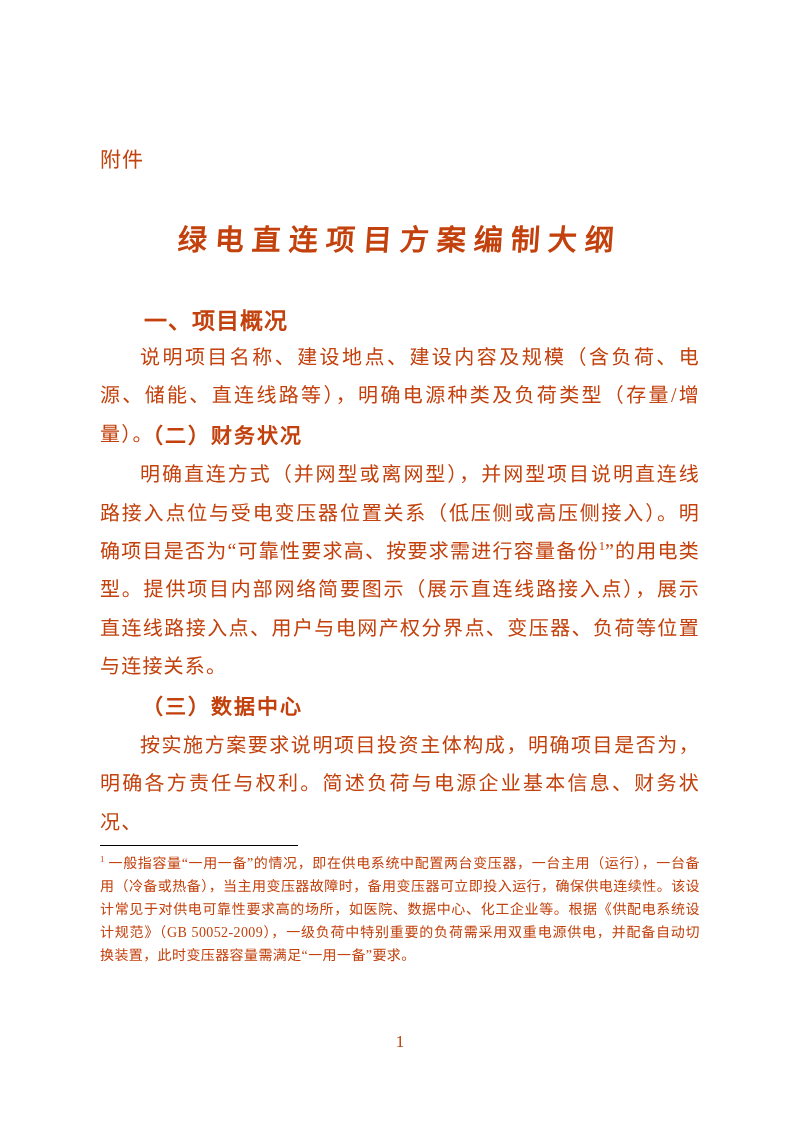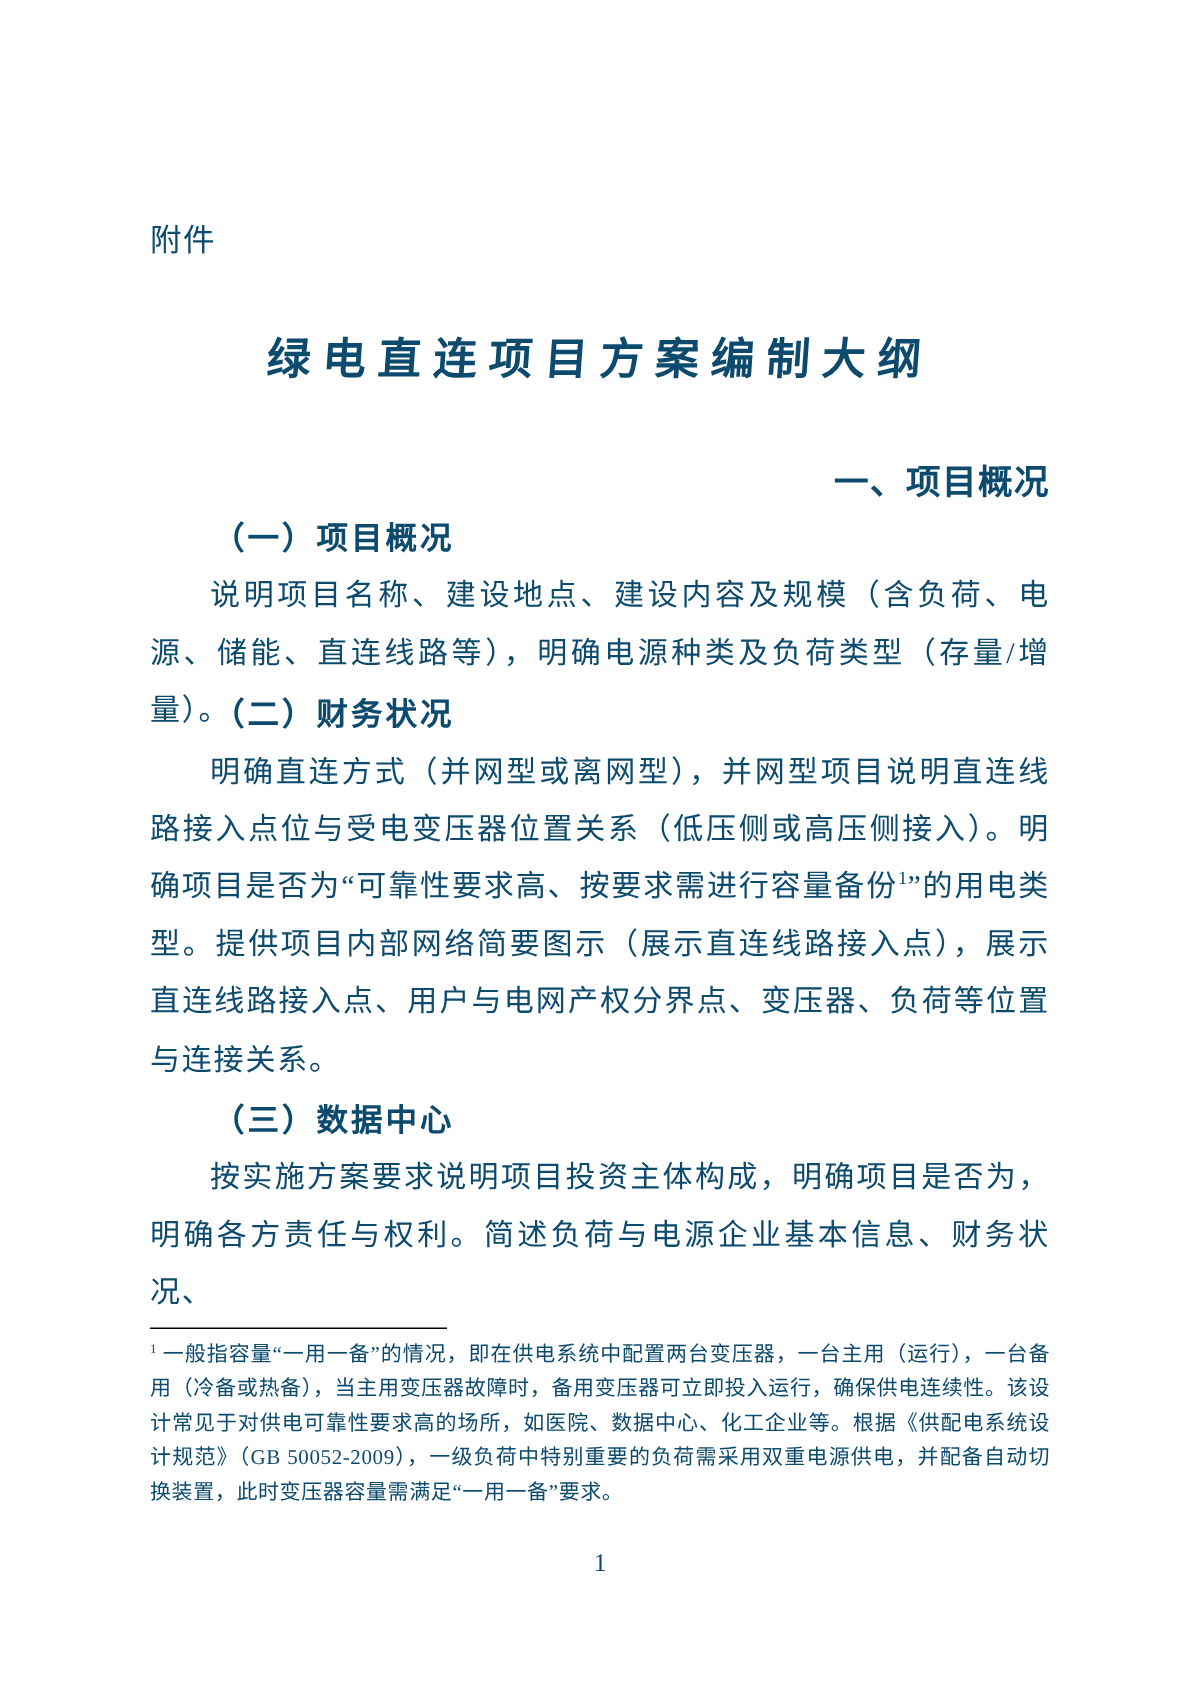--- a/index.html
+++ b/index.html
@@ -2,21 +2,21 @@
 <html lang="zh-CN"><head>
 <meta charset="utf-8">
 <style>
   html, body { margin: 0; padding: 0; background: #e9e9e9; }
   .page {
     position: relative;
     width: 800px;
     height: 1132px;
     margin: 0 auto;
     background: #ffffff;
-    color: #0c4a6e;
+    color: #c2410c;
     overflow: hidden;
     font-family: "Liberation Serif", "DejaVu Serif", serif;
   }
   .content {
     position: absolute;
     left: 100px;
     top: 0;
     width: 600px;
   }
   .attachment {
@@ -36,21 +36,20 @@
     white-space: nowrap;
   }
   .h1 {
     margin: 46px 0 0 0;
     padding-left: 44px;
     font-family: "Liberation Sans", "DejaVu Sans", sans-serif;
     font-weight: bold;
     font-size: 23px;
     line-height: 34px;
     letter-spacing: 1px;
-    text-align: right;
   }
   .h2 {
     margin: 2px 0 0 0;
     font-weight: bold;
     font-size: 21px;
     line-height: 38.4px;
     text-indent: 2em;
     letter-spacing: 2px;
   }
   .para {
@@ -100,21 +99,20 @@
 
 <div class="page">
   <div class="content">
 
     <p class="attachment">附件</p>
 
     <h1 class="doc-title">绿电直连项目方案编制大纲</h1>
 
     <h2 class="h1">一、项目概况</h2>
 
-    <h3 class="h2">（一）项目概况</h3>
 
     <p class="para lines-2">说明项目名称、建设地点、建设内容及规模（含负荷、电源、储能、直连线路等），明确电源种类及负荷类型（存量/增量）。</p>
 
     <h3 class="h2">（二）财务状况</h3>
 
     <p class="para lines-6"><span>明确直连方式（并网型或离网型），并网型项目说明直连线路接入点位与受电变压器位置关系（低压侧或高压侧接入）。明确项目是否为“可靠性要求高、按要求需进行容量备份</span><sup class="fn-ref">1</sup><span>”的用电类型。提供项目内部网络简要图示（展示直连线路接入点），展示直连线路接入点、用户与电网产权分界点、变压器、负荷等位置与连接关系。</span></p>
 
     <h3 class="h2">（三）数据中心</h3>
 
     <p class="para lines-2">按实施方案要求说明项目投资主体构成，明确项目是否为，明确各方责任与权利。简述负荷与电源企业基本信息、财务状况、</p>

